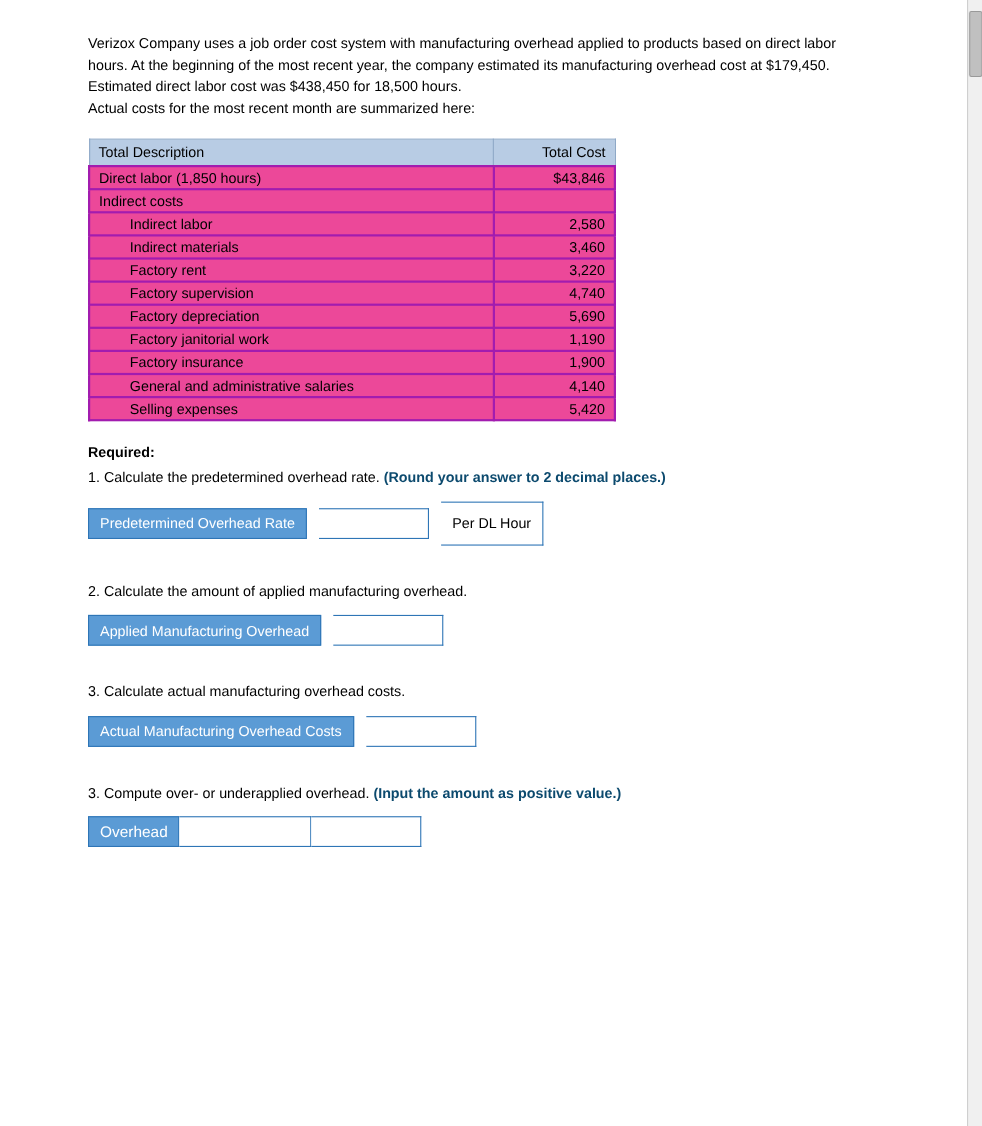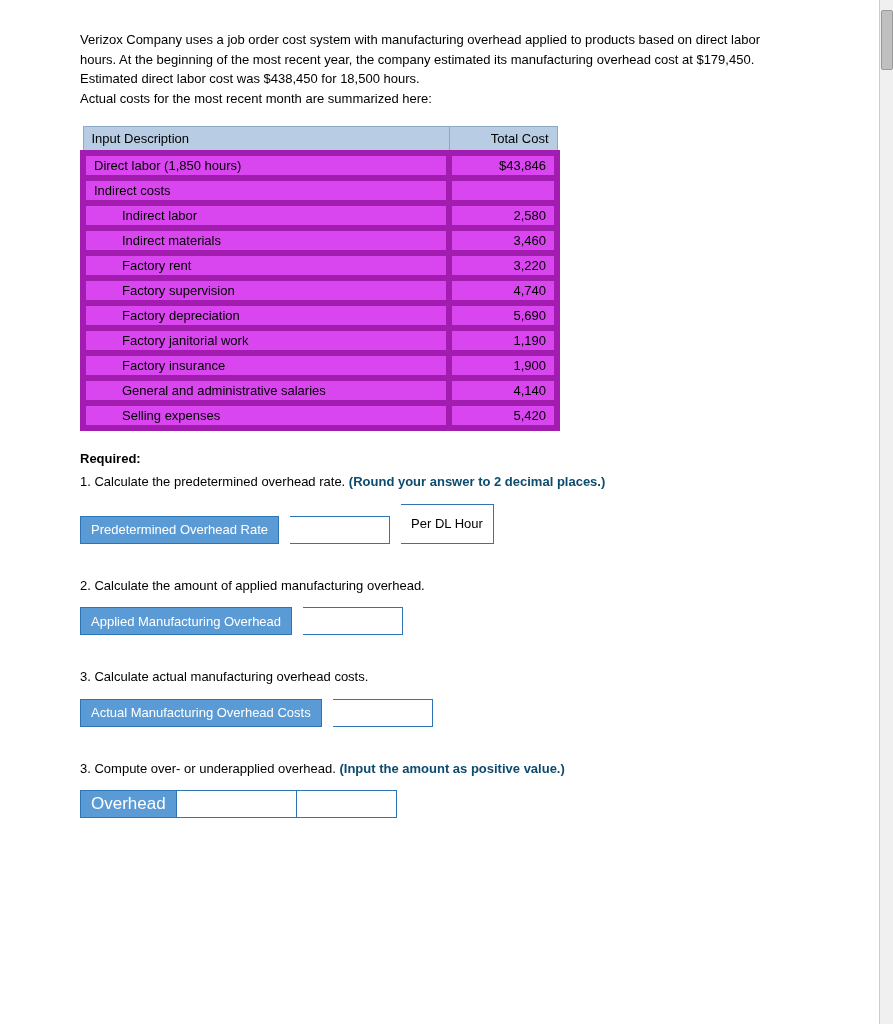--- a/index.html
+++ b/index.html
@@ -36,23 +36,23 @@
       padding: 4px 8px;
       text-align: left;
       font-weight: normal;
     }
 
     .cost-table th.right {
       text-align: right;
     }
 
     .cost-table td {
-      border: 6px solid #a21caf;
+      border: 2px solid #a21caf;
       padding: 2px 8px;
-      background-color: #d946ef;
+      background-color: #ec4899;
     }
 
     .cost-table td.right {
       text-align: right;
     }
 
     .cost-table td.indent2 {
       padding-left: 36px;
     }
 
@@ -70,21 +70,21 @@
       line-height: 1.5;
     }
 
     .red-text {
       color: #0c4a6e;
       font-weight: bold;
     }
 
     .answer-row {
       display: flex;
-      align-items: flex-end;
+      align-items: center;
       gap: 11px;
     }
 
     .label-box {
       background-color: #5b9bd5;
       color: #fff;
       border: 1px solid #2e75b6;
       padding: 5px 10px;
       font-size: 13px;
       white-space: nowrap;
@@ -119,21 +119,21 @@
     .overhead-row {
       display: flex;
       align-items: center;
     }
 
     .overhead-label-box {
       background-color: #5b9bd5;
       color: #fff;
       border: 1px solid #2e75b6;
       padding: 5px 10px;
-      font-size: 17px;
+      font-size: 14px;
       white-space: nowrap;
       height: 28px;
       display: flex;
       align-items: center;
     }
 
     .overhead-input1 {
       border: 1px solid #2e75b6;
       border-left: none;
       background: #fff;
@@ -182,21 +182,21 @@
 <div class="intro-text">
   <div>Verizox Company uses a job order cost system with manufacturing overhead applied to products based on direct labor</div>
   <div>hours. At the beginning of the most recent year, the company estimated its manufacturing overhead cost at $179,450.</div>
   <div>Estimated direct labor cost was $438,450 for 18,500 hours.</div>
   <div>Actual costs for the most recent month are summarized here:</div>
 </div>
 
 <table class="cost-table">
   <thead>
     <tr>
-      <th>Input Description</th>
+      <th>Total Description</th>
       <th class="right">Total Cost</th>
     </tr>
   </thead>
   <tbody id="cost-table-body">
   <tr>
         <td>Direct labor (1,850 hours)</td>
         <td class="right">$43,846</td>
       </tr>
       <tr>
         <td>Indirect costs</td>

